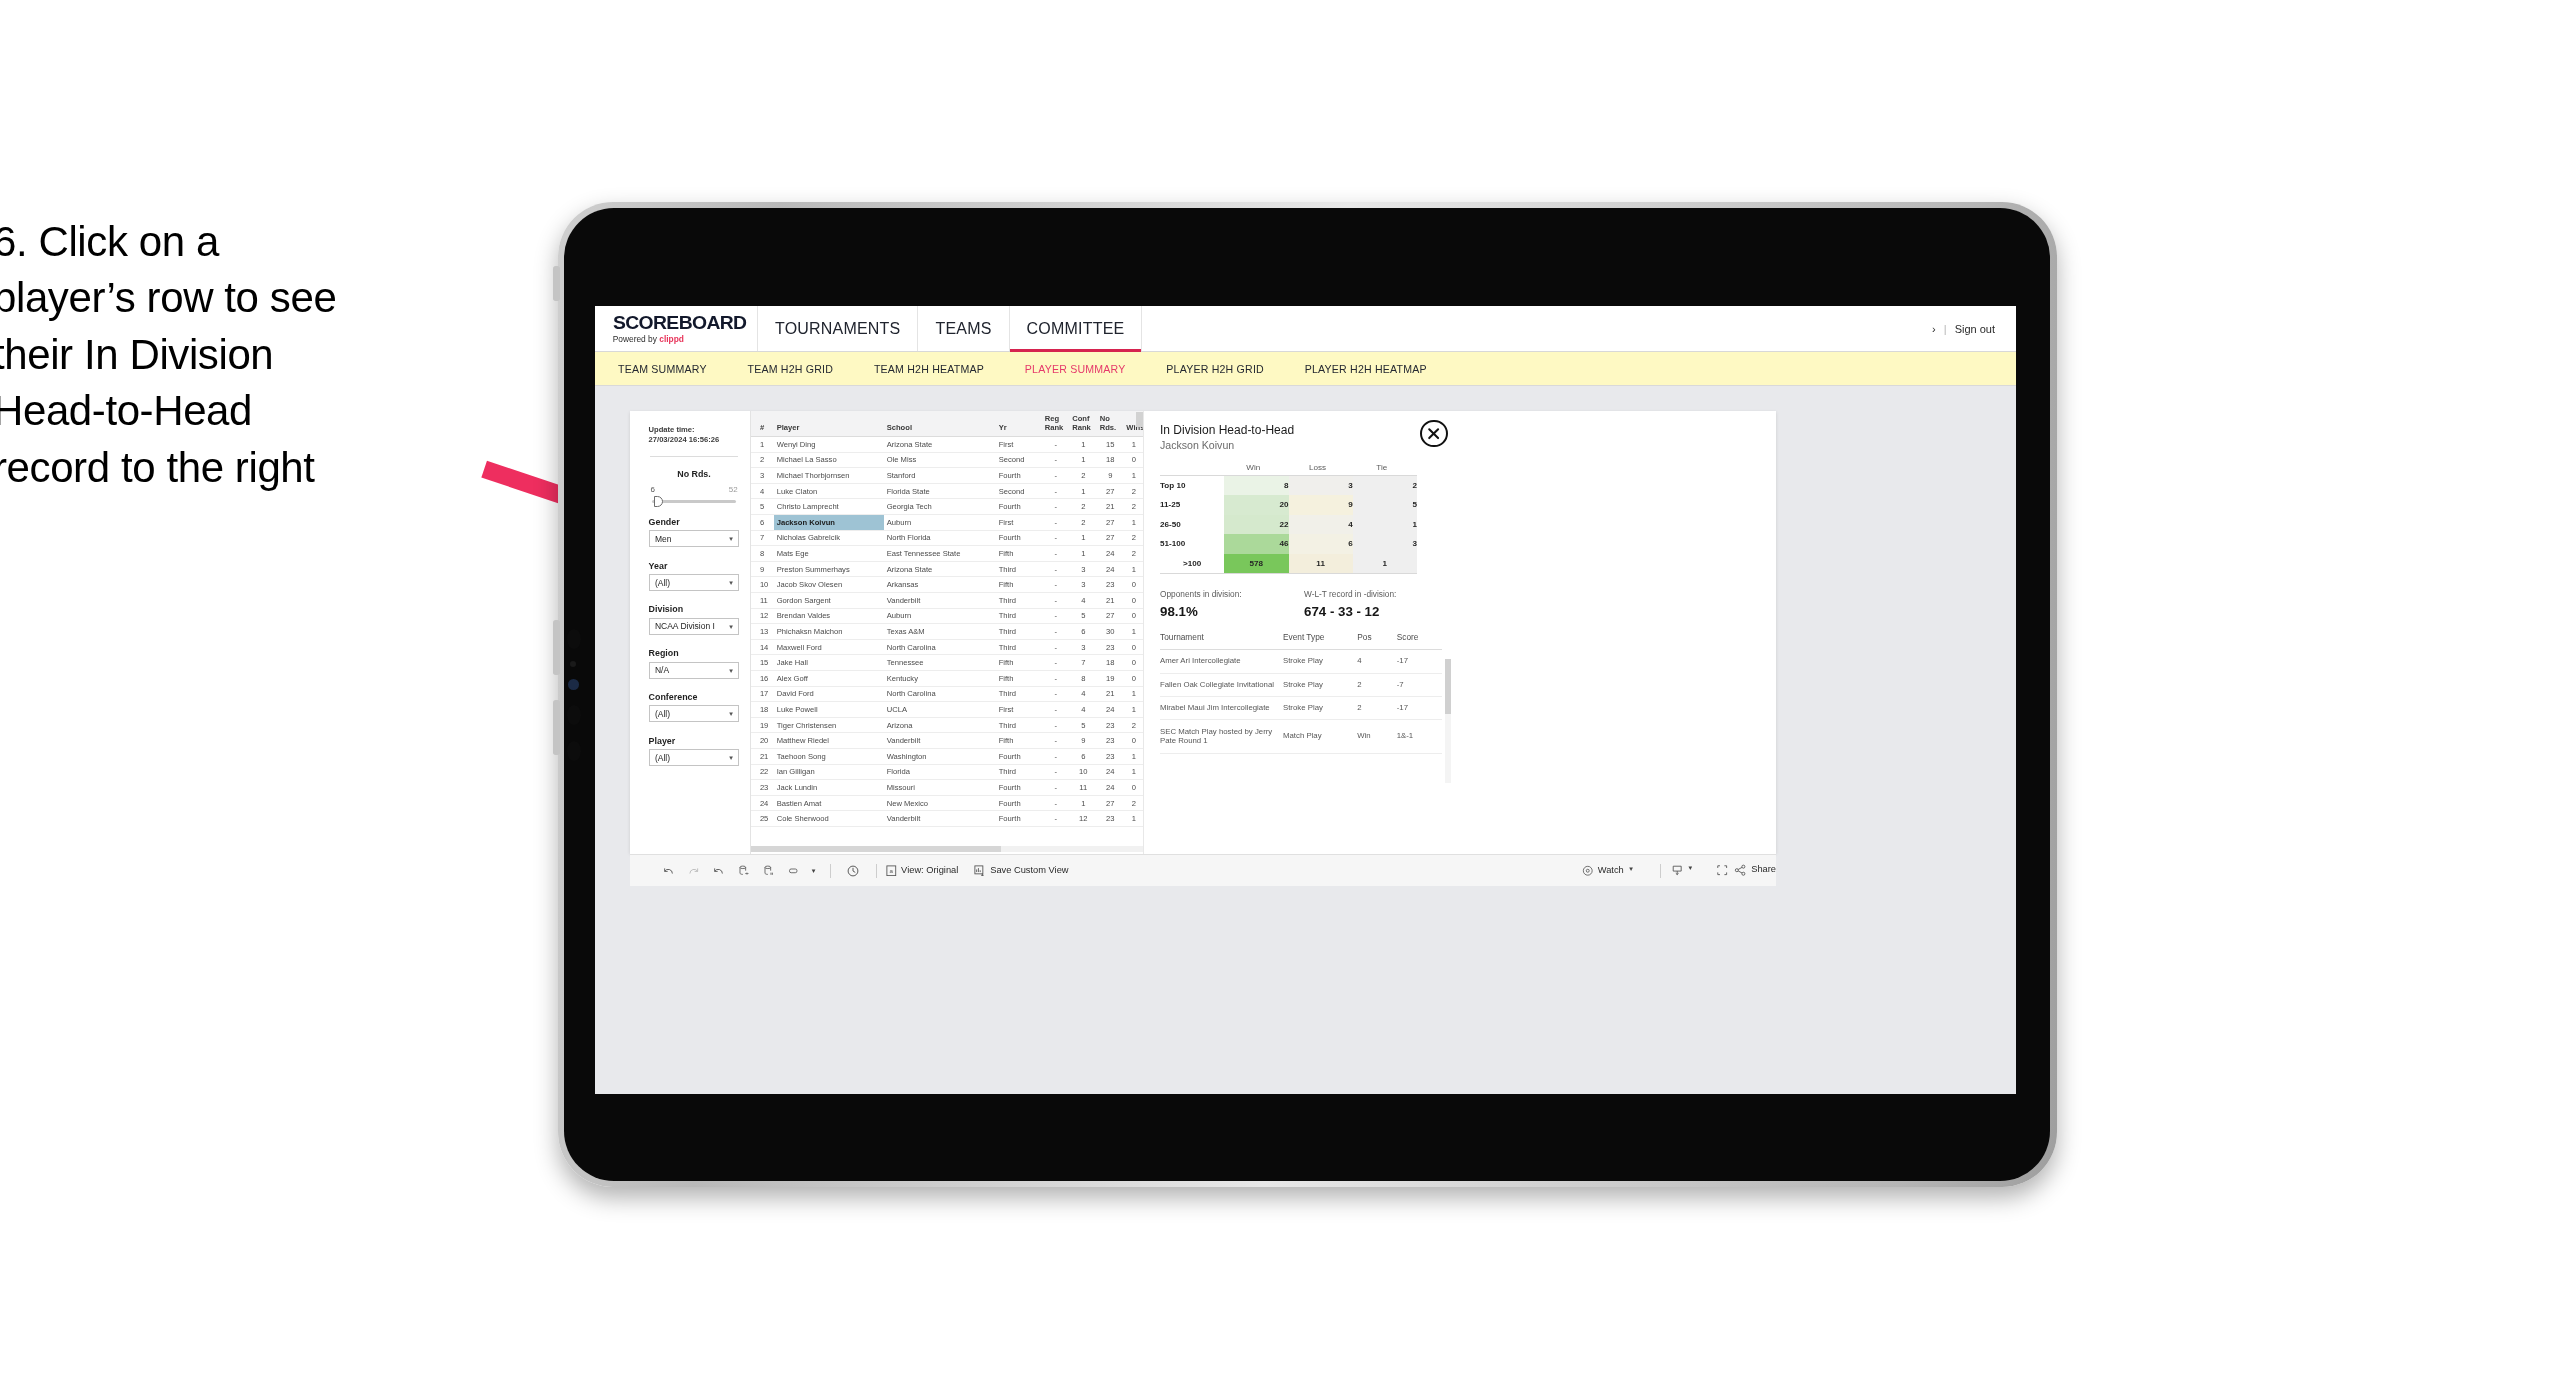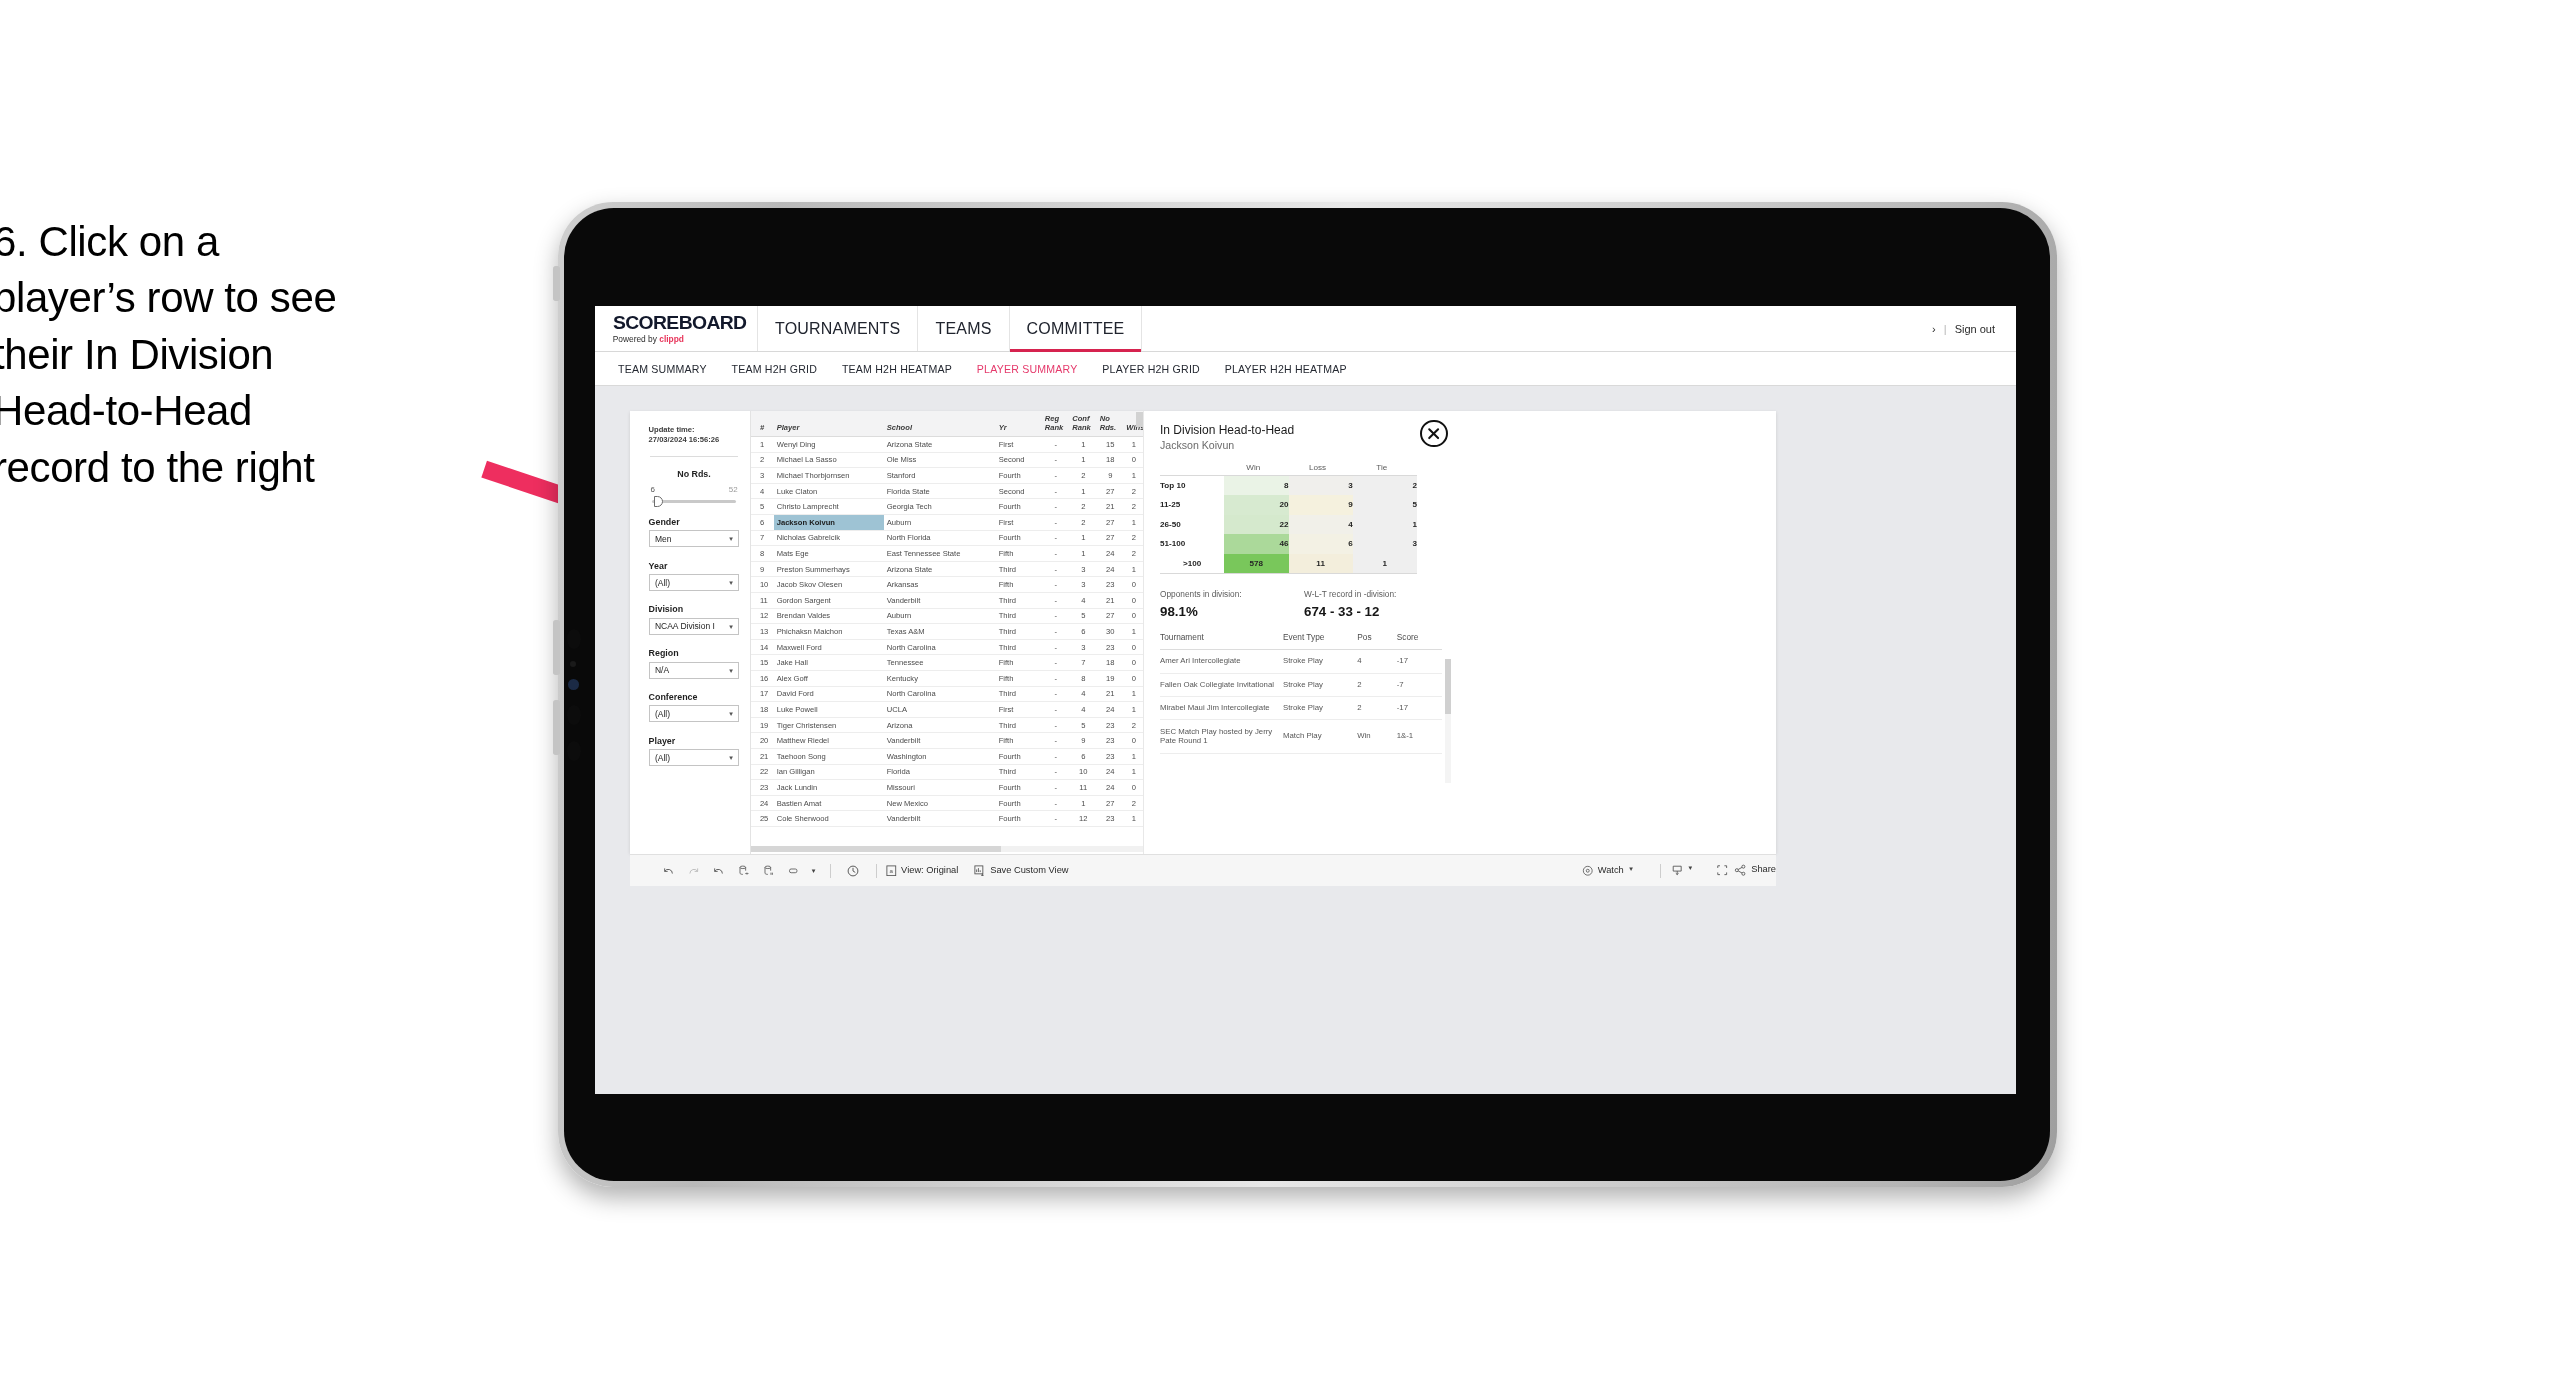--- a/index.html
+++ b/index.html
@@ -89,22 +89,22 @@
   }
   #topnav-spacer { flex: 1; border-right: none; }
   #signout {
     display: flex; align-items: center; gap: 8px;
     padding: 0 21px 0 0; font-size: 11px; color: #2a2a2a;
   }
   #signout .sep { color: #b5b5b5; }
 
   
   #subnav {
-    display: flex; align-items: center; gap: 0;
-    height: 34px; background: #ffffff;
+    display: flex; align-items: center; gap: 16px;
+    height: 34px; background: #fef9c3;
     border-bottom: 0.9px solid #d9d9d9;
     padding-left: 10.6px;
   }
   .subnav-item {
     padding: 0 12.4px; font-size: 10.6px; color: #242831; letter-spacing: 0.2px;
   }
   .subnav-item.active { color: #e5396b; }
 
   
   #work { position: relative; height: 709px; padding: 25px 35px 0 35px; }
@@ -162,21 +162,20 @@
 
   #table-wrap { position: relative; flex: 1; display: flex; }
   #ptable-scroll { position: relative; width: 392px; overflow: hidden; }
   table.ptable { width: 392px; border-collapse: collapse; table-layout: fixed; }
   table.ptable th {
     font-size: 7.6px; font-weight: 700; color: #3a3a3a;
     text-align: left; vertical-align: bottom;
     padding: 2.7px 2.7px 4.4px 2.7px;
     border-bottom: 0.9px solid #dcdcdc;
     background: #f3f3f4;
-    font-style: italic;
   }
   table.ptable td {
     font-size: 7.6px; color: #4b4b4b;
     padding: 2.8px 2.7px;
     border-bottom: 0.9px solid #ededed;
     white-space: nowrap; overflow: hidden;
   }
   table.ptable tr.selected td.c-player {
     background: #9ec3d4; color: #1c1c1c; font-weight: 600;
   }

